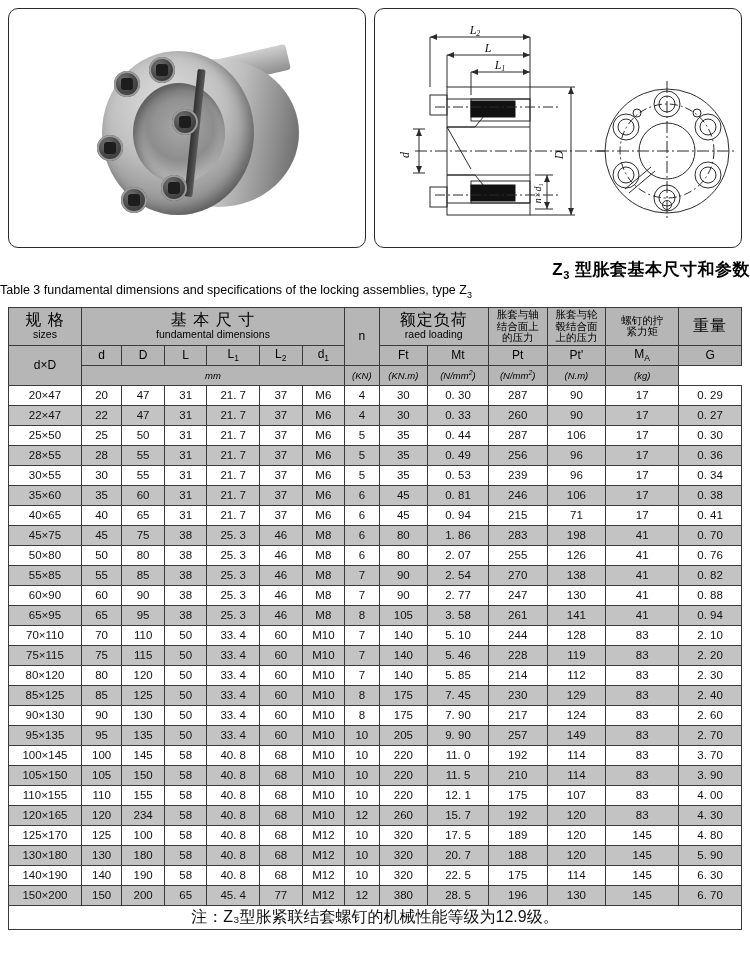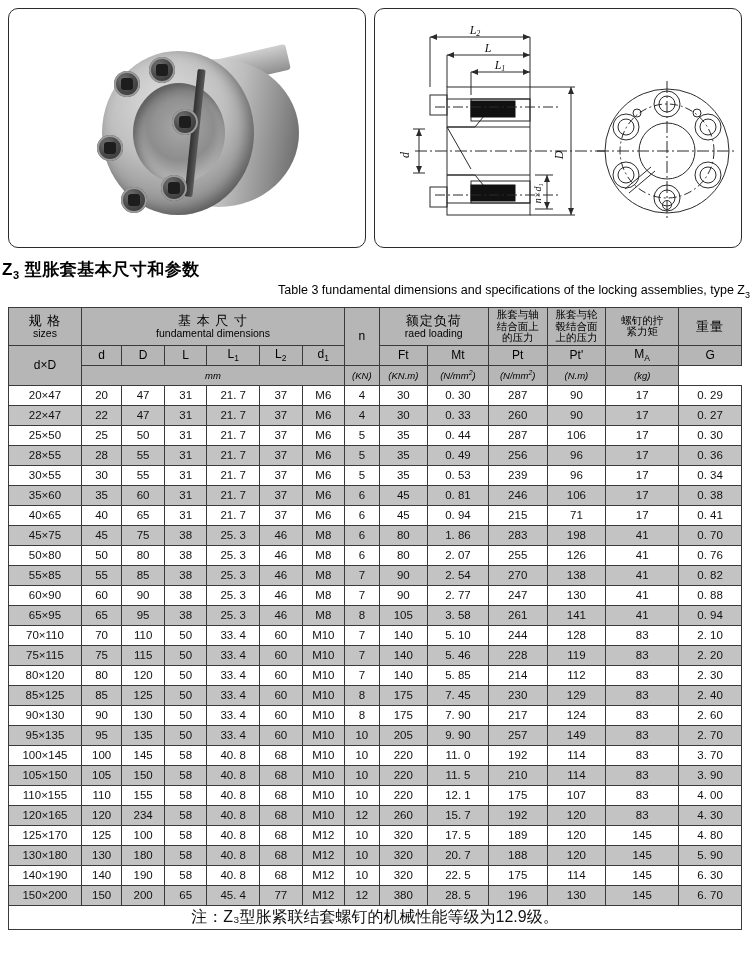--- a/index.html
+++ b/index.html
@@ -62,26 +62,26 @@
     left: 196px; top: 44px; width: 84px; height: 26px;
     background: linear-gradient(180deg,#cfcfcf,#8f8f8f);
     transform: rotate(-13deg); border-radius: 3px;
   }
 
   
   .draw-svg { position:absolute; left:0; top:0; }
 
   
   .title-cn {
-    text-align:left; font-weight:bold; font-size:17px; color:#000;
+    text-align:right; font-weight:bold; font-size:17px; color:#000;
     margin: 10px 0 2px 2px; letter-spacing:.5px;
   }
   .title-cn sub { font-size:11px; }
   .title-en {
-    text-align:right; font-size:12.5px; color:#000; margin-bottom:7px;
+    text-align:left; font-size:12.5px; color:#000; margin-bottom:7px;
   }
   .title-en sub { font-size:9px; }
 
   
   .tbl-wrap { padding: 0 8px; }
   table.spec {
     width: 734px;
     border-collapse: collapse;
     table-layout: fixed;
     font-size: 11px;
@@ -96,21 +96,21 @@
   }
   table.spec thead th {
     background: #b6b6b6;
     font-weight: normal;
     font-size: 11px;
     color:#000;
   }
   .hd-grp { height: 38px; }
   .hd-sym { height: 20px; }
   .hd-unit { height: 20px; font-style: italic; }
-  .cn { font-size: 13px; letter-spacing: 1px; text-align: center; }
+  .cn { font-size: 16px; letter-spacing: 1px; text-align: center; }
   .cn2 { font-size: 10.5px; line-height: 1.12; letter-spacing:0; }
   .en { font-size: 10.5px; letter-spacing: 0; }
   .sym { font-size: 12px; }
   .sym sub { font-size: 8.5px; }
   .unit { font-size: 9.5px; }
   .unit sup { font-size: 7px; }
   table.spec tbody td { height: 20px; font-size: 11.5px; background:#fff; }
   table.spec tbody tr.alt td { background: #c3c3c3; }
   .note-row td {
     height: 24px; background:#fff !important; font-size: 16px; text-align:center;

